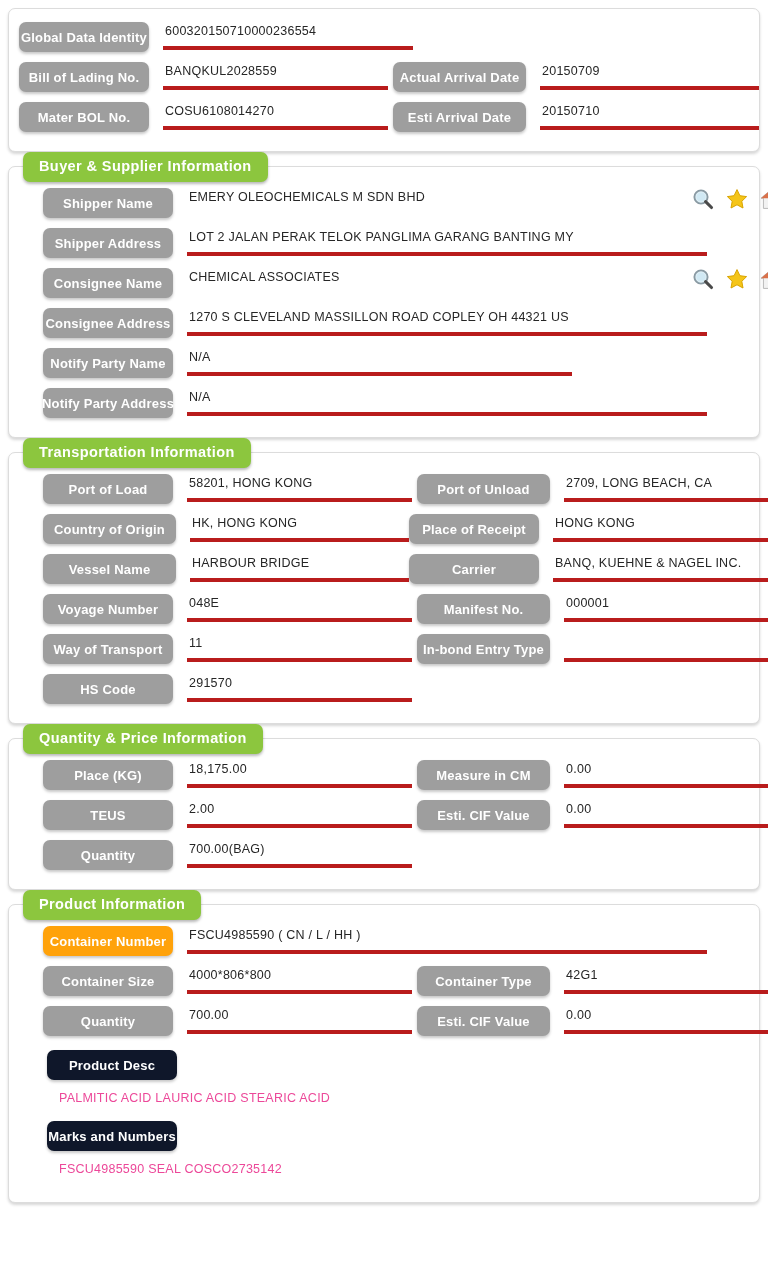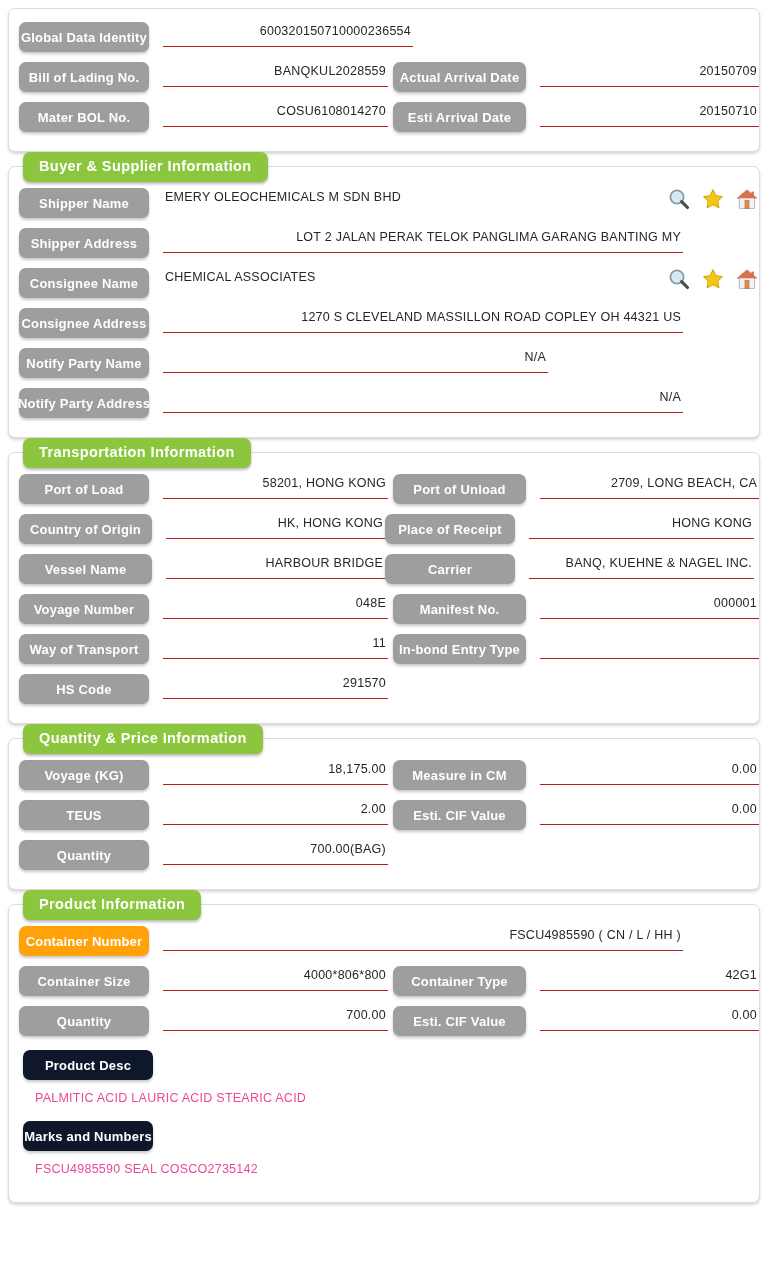--- a/index.html
+++ b/index.html
@@ -42,21 +42,21 @@
     font-size: 14.5px;
     font-weight: bold;
     letter-spacing: 0.4px;
     padding: 7px 16px 8px 16px;
     border-radius: 7px;
     box-shadow: 0 2px 3px rgba(0,0,0,0.28);
     line-height: 1.05;
     white-space: nowrap;
     z-index: 4;
   }
-  .card.has-tab { margin-top: 10px; }
+  .card.has-tab { margin-top: 10px; padding-left: 24px; }
 
   
   .rows { padding: 10px 10px 12px 10px; }
   .row {
     display: flex;
     align-items: flex-start;
     min-height: 40px;
     margin-bottom: 0;
   }
   .col {
@@ -105,21 +105,21 @@
     display: block;
     font-size: 12.5px;
     color: #262626;
     letter-spacing: 0.25px;
     padding: 5px 2px 6px 2px;
     line-height: 1.25;
     min-height: 14px;
     white-space: nowrap;
     overflow: hidden;
   }
-  .field.ul .val { border-bottom: 1px solid #b91c1c; text-align: right; }
+  .field.ul .val { border-bottom: 4px solid #b91c1c; }
   .field.noline .val { border-bottom: none; }
   .w-225 { max-width: 225px; }
   .w-250 { max-width: 250px; }
   .w-385 { max-width: 385px; }
   .w-512 { max-width: 512px; }
   .w-520 { max-width: 520px; }
   .w-full { max-width: 100%; }
 
   
   .icons {
@@ -395,21 +395,21 @@
 
     </div>
   </div>
 
   <div class="card has-tab">
     <div class="section-tab">Quantity &amp; Price Information</div>
     <div class="rows" style="padding-top:18px;">
 
       <div class="row">
         <div class="col col-left">
-          <span class="label wide">Voyage (KG)</span>
+          <span class="label wide">Place (KG)</span>
           <span class="field ul w-225">
             <span class="val">18,175.00</span>
           </span>
         </div>
         <div class="col col-right">
           <span class="label narrow">Measure in CM</span>
           <span class="field ul w-full">
             <span class="val">0.00</span>
           </span>
         </div>

